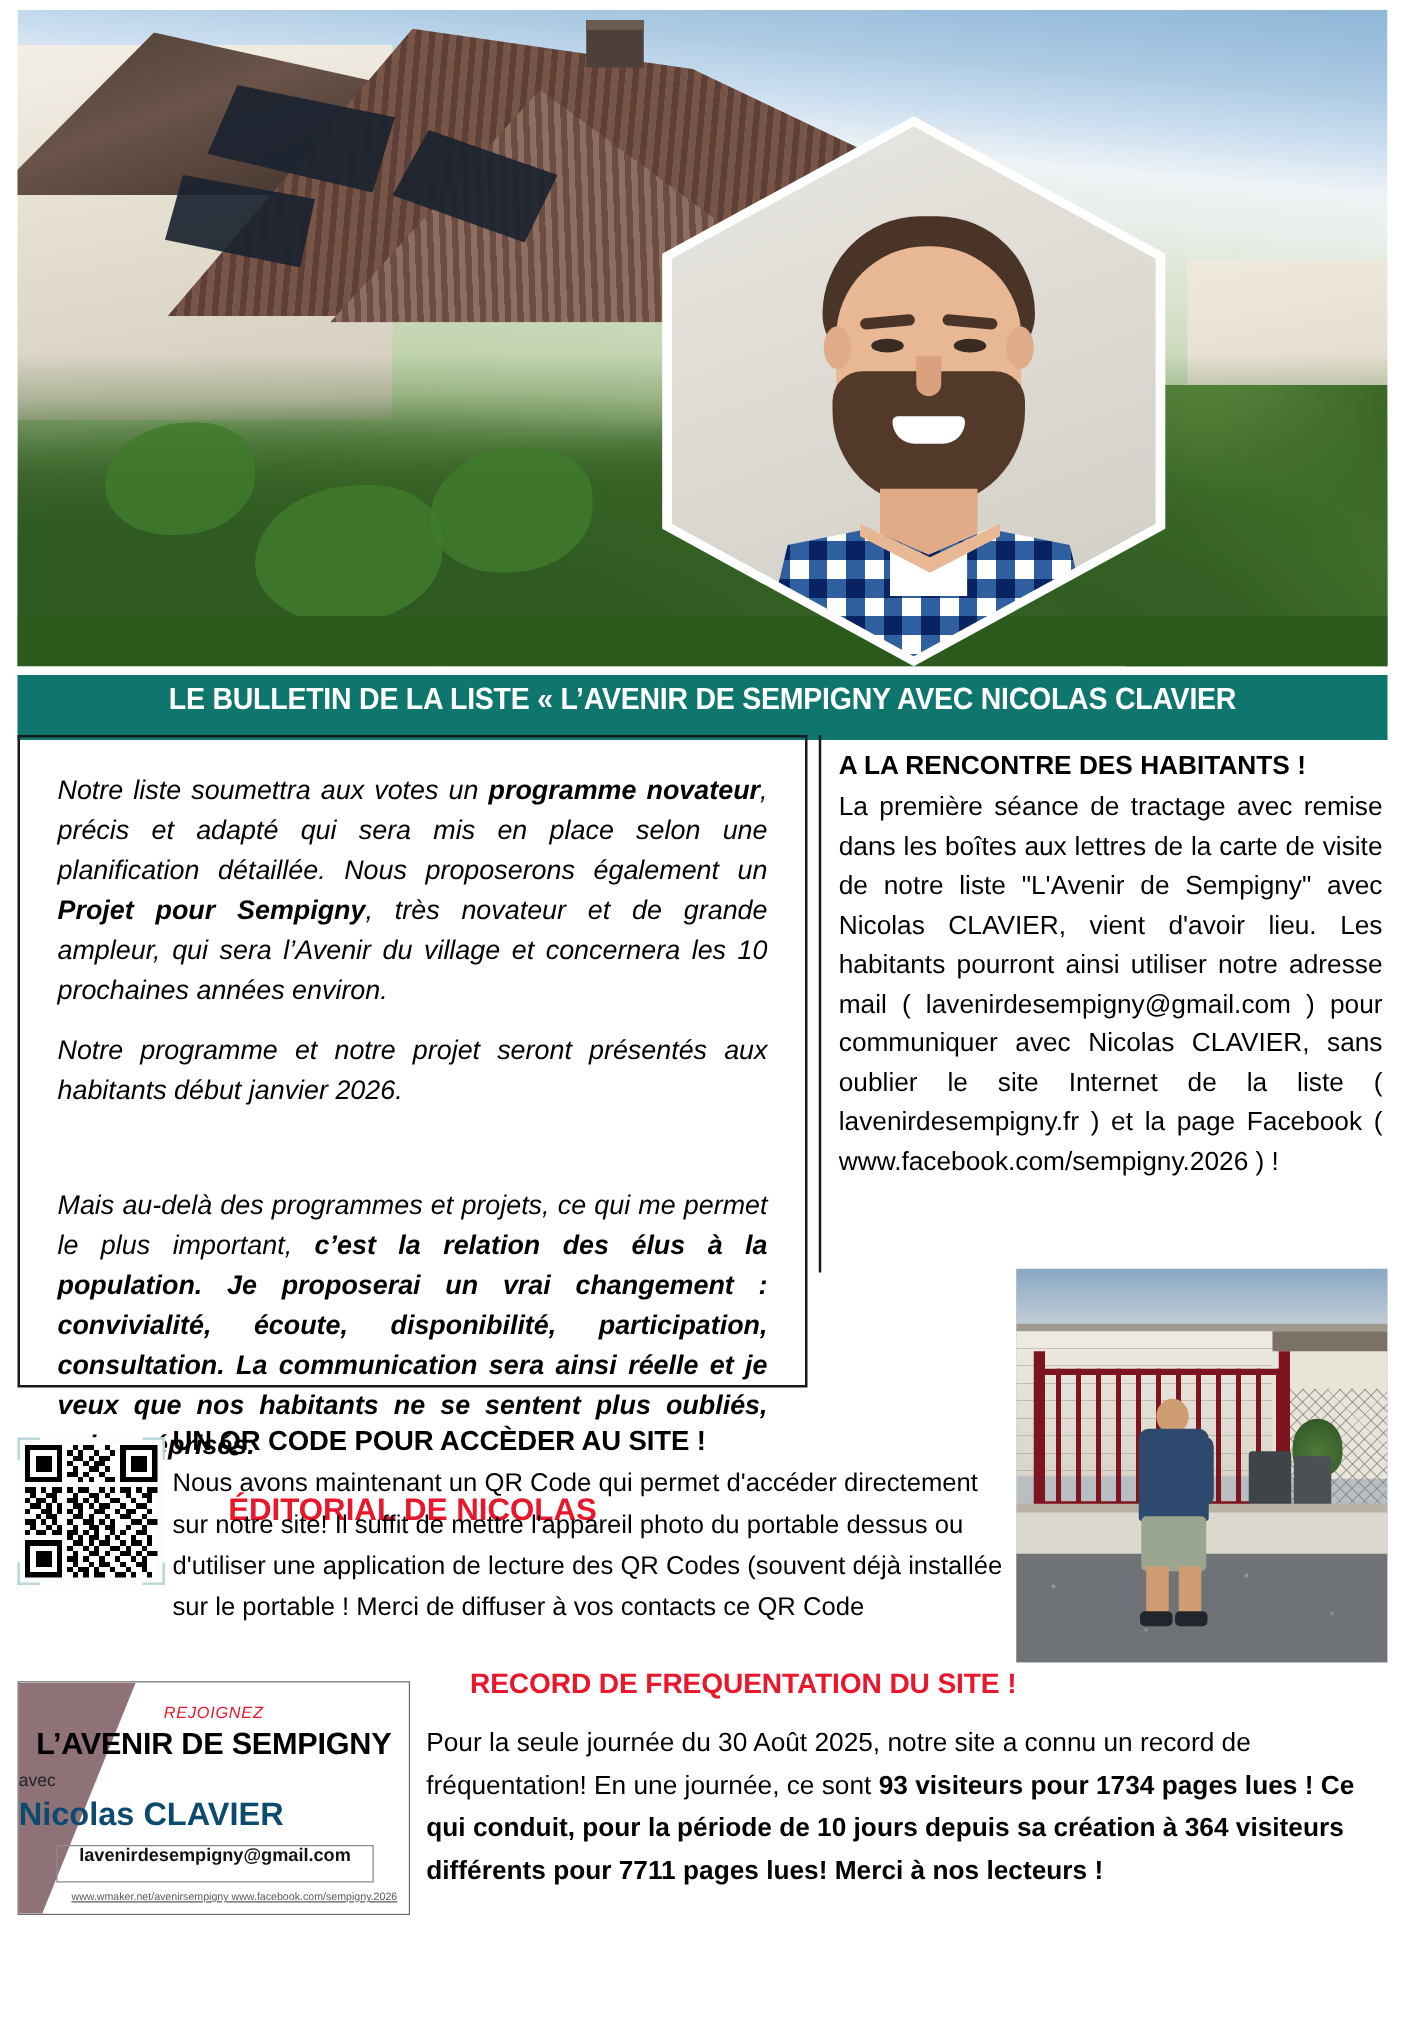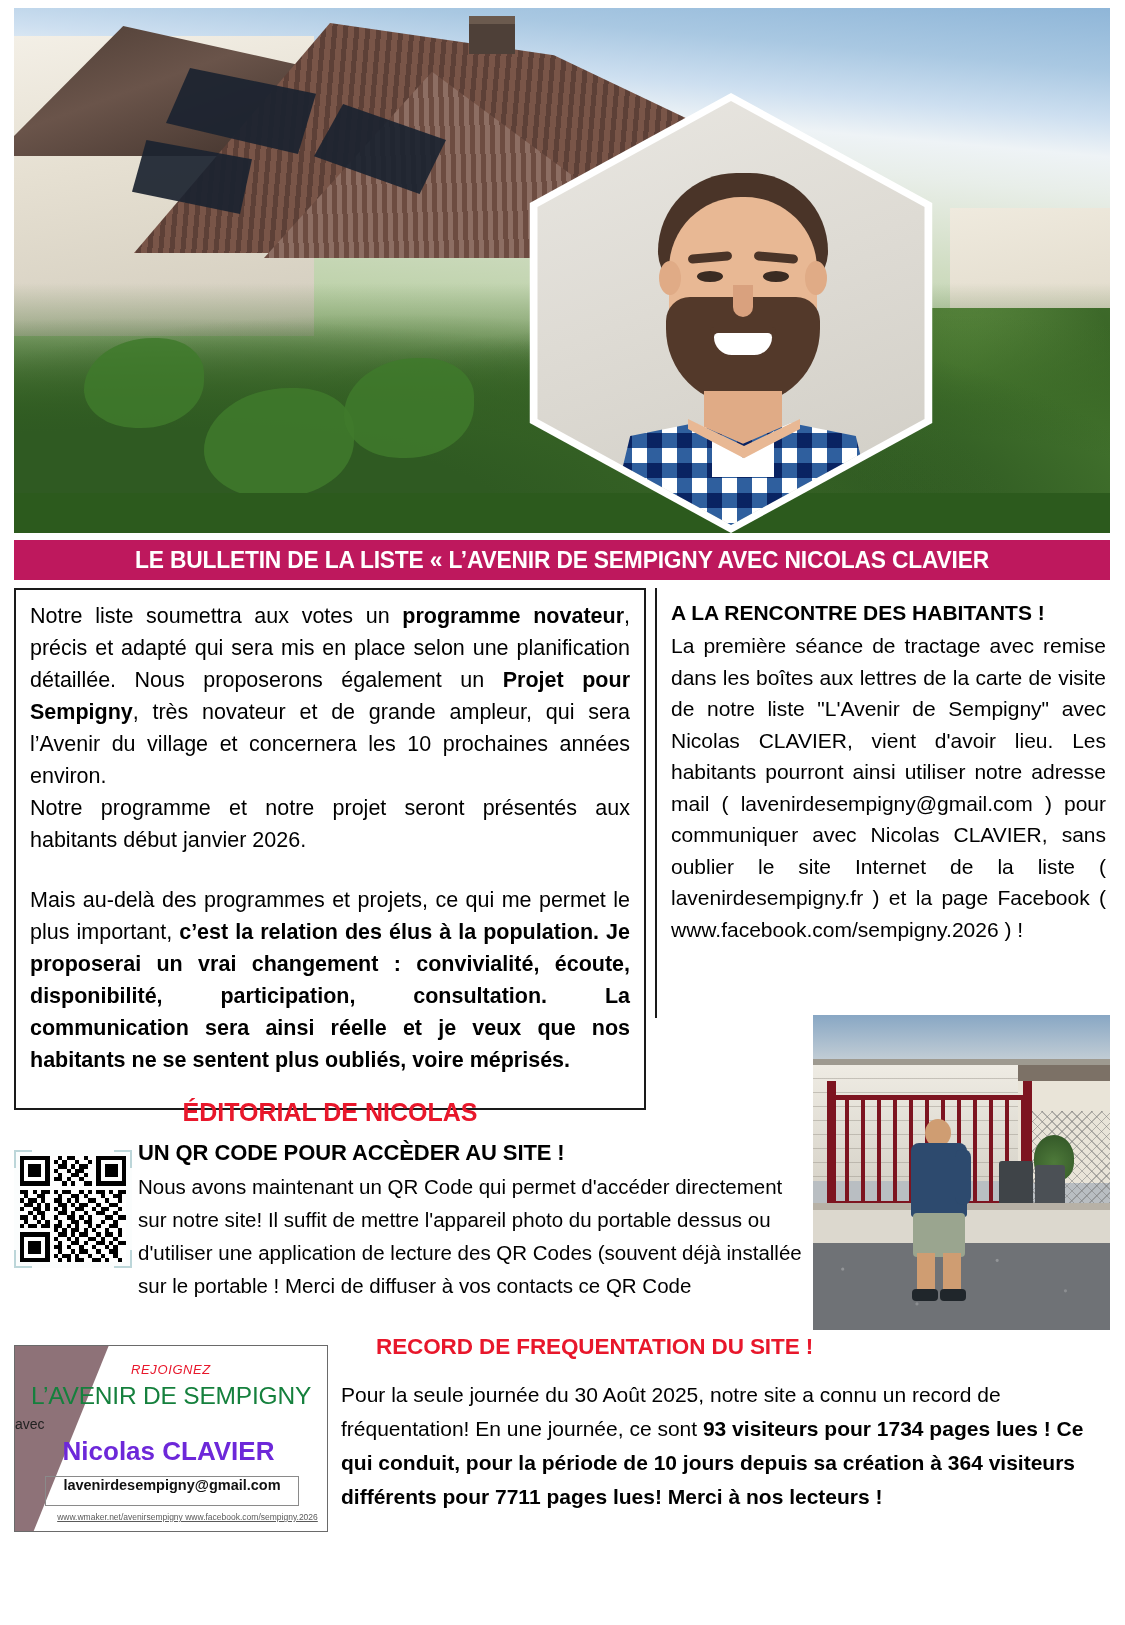--- a/index.html
+++ b/index.html
@@ -67,34 +67,34 @@
       repeating-linear-gradient(90deg,#ffffff 0 15px,#2f5f9e 15px 30px),
       repeating-linear-gradient(0deg,#ffffff 0 15px,#2f5f9e 15px 30px);
     background-blend-mode:multiply;
     clip-path:polygon(10% 10%,33% 0%,50% 16%,67% 0%,90% 10%,100% 100%,0% 100%);}
   .p-collar{position:absolute;left:182px;top:318px;width:112px;height:56px;background:#e8b894;
     clip-path:polygon(0% 0%,50% 48%,100% 0%,100% 18%,50% 70%,0% 18%);}
   .p-undershirt{position:absolute;left:206px;top:330px;width:62px;height:46px;background:#ffffff;
     clip-path:polygon(0% 0%,50% 58%,100% 0%,100% 100%,0% 100%);}
 
   
-  .titlebar{position:absolute;left:14px;top:540px;width:1096px;height:40px;background:#be185d;}
+  .titlebar{position:absolute;left:14px;top:540px;width:1096px;height:52px;background:#0f766e;}
   .titlebar span{
     display:block;color:#ffffff;font-weight:bold;font-size:24.5px;
     letter-spacing:-.2px;text-align:center;line-height:40px;
     transform:scaleX(.93);transform-origin:center;white-space:nowrap;}
 
   
   .colL{position:absolute;left:14px;top:588px;width:632px;height:522px;
         border:2px solid #1a1a1a;box-sizing:border-box;padding:10px 14px 0 14px;}
   .colR{position:absolute;left:655px;top:588px;width:455px;height:430px;
         border-left:2px solid #1a1a1a;box-sizing:border-box;padding:10px 4px 0 14px;}
 
   .ltxt{font-size:21.5px;line-height:32px;text-align:justify;text-justify:inter-word;}
-  .ltxt p{margin:0;}
+  .ltxt p{margin:16px;font-style:italic;}
   .ltxt b{font-weight:bold;}
   .gap{height:28px;}
 
   .rhead{font-size:21px;font-weight:bold;line-height:30px;margin:0 0 2px 0;}
   .rtxt{font-size:21px;line-height:31.5px;text-align:justify;text-justify:inter-word;margin:0;}
 
   .edito{color:#e8172b;font-weight:bold;font-size:25px;text-align:center;margin-top:22px;}
 
   
   .qrbox{position:absolute;left:14px;top:1150px;width:118px;height:118px;background:#fbfdfd;}
@@ -165,24 +165,24 @@
   .card-sand{position:absolute;left:0;top:0;width:64%;height:100%;
      background:#f0dba8;clip-path:polygon(0% 0%,62% 0%,14% 100%,0% 100%);}
   .card-mauve{position:absolute;left:0;top:0;width:40%;height:100%;
      background:#8e7278;clip-path:polygon(0% 0%,100% 0%,18% 100%,0% 100%);}
   .card-white{position:absolute;left:0;top:0;width:100%;height:100%;background:#ffffff;
      clip-path:polygon(30% 0%,100% 0%,100% 100%,6% 100%);}
   .card-inner{position:absolute;inset:0;}
   .card-rejoignez{position:absolute;left:0;right:0;top:16px;text-align:center;
      color:#e8172b;font-weight:normal;font-style:italic;font-size:13px;letter-spacing:.6px;}
   .card-name{position:absolute;left:0;right:0;top:36px;text-align:center;
-     font-weight:normal;font-size:24.5px;letter-spacing:-.2px;color:#15803d;}
+     font-weight:bold;font-size:24.5px;letter-spacing:-.2px;color:#000000;}
   .card-avec{position:absolute;left:0;right:0;top:70px;text-align:left;font-size:14px;color:#222;}
-  .card-nc{position:absolute;left:0;right:5px;top:90px;text-align:center;
-     color:#6d28d9;font-weight:bold;font-size:26px;}
+  .card-nc{position:absolute;left:0;right:5px;top:90px;text-align:left;
+     color:#0c4a6e;font-weight:bold;font-size:26px;}
   .card-mailbox{position:absolute;left:30px;top:130px;width:252px;height:28px;
      border:1px solid #8a8a8a;display:flex;align-items:flex-start;justify-content:center;}
   .card-mail{font-weight:bold;font-size:14.5px;color:#111;}
   .card-urls{position:absolute;left:0;right:0;top:166px;text-align:center;
      font-size:8.5px;color:#5a5a5a;text-decoration:underline;margin-left:33px;}
 </style>
 </head>
 <body>
 
 <div class="hero">

